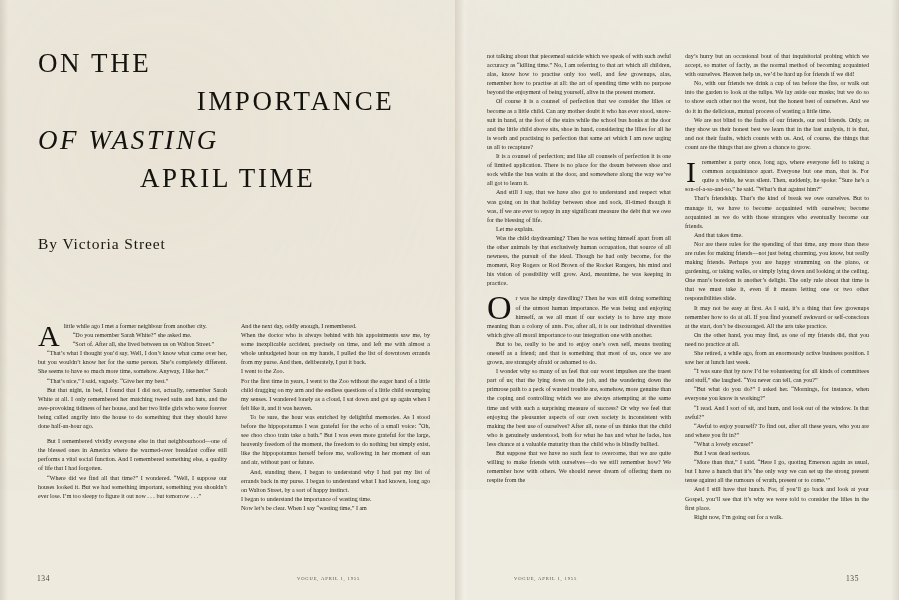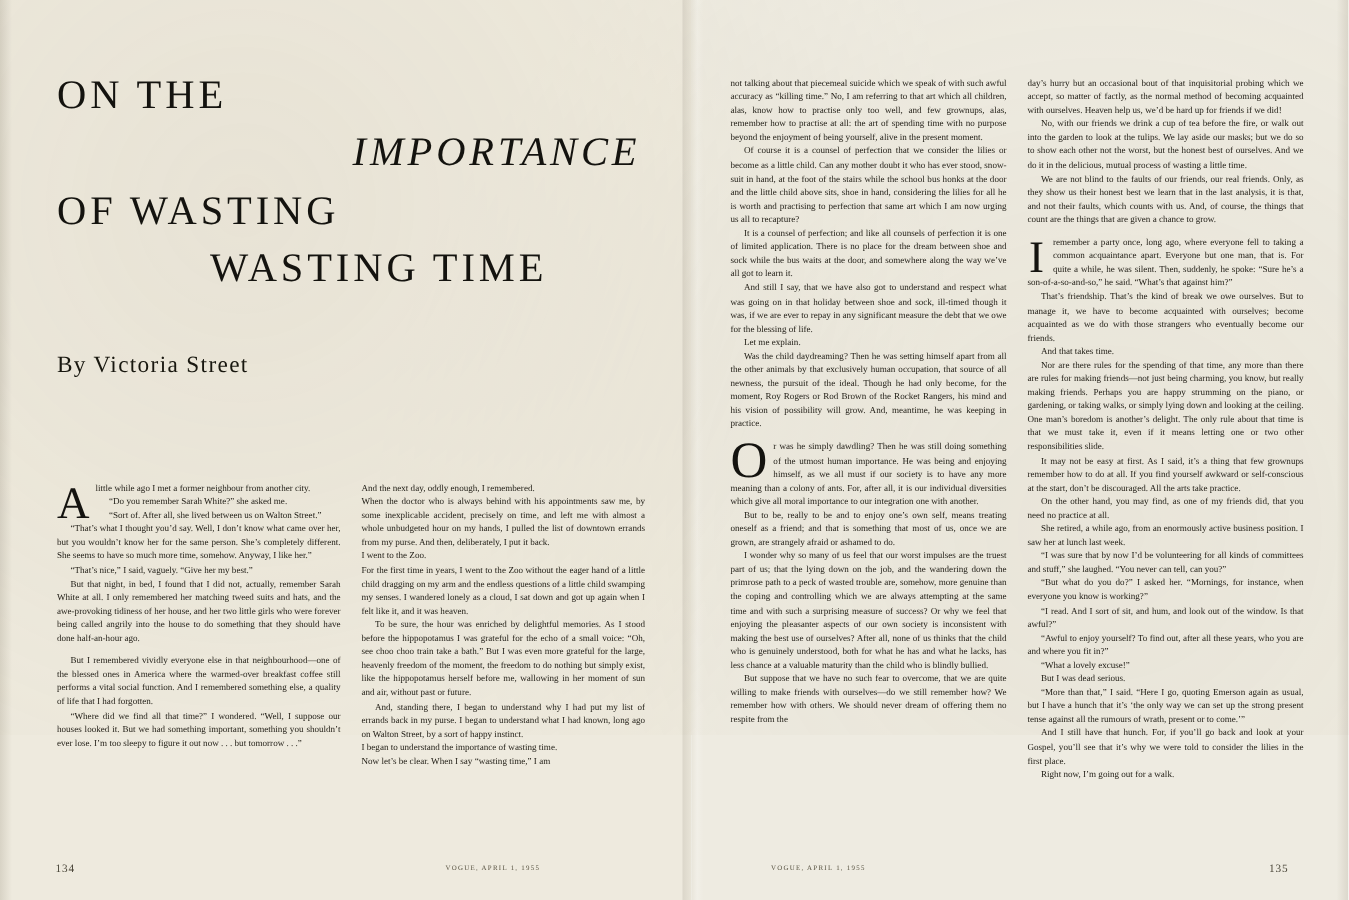--- a/index.html
+++ b/index.html
@@ -76,22 +76,22 @@
   }
   .headline-line {
     font-family: "Liberation Serif", "DejaVu Serif", serif;
     font-size: 27px;
     letter-spacing: 2.6px;
     color: #14130f;
     line-height: 1.42;
     white-space: nowrap;
   }
   .hl-1 { text-align: left;  padding-left: 2px; }
-  .hl-2 { text-align: right;  padding-left: 128px; font-style: italic; }
-  .hl-3 { text-align: left;  padding-left: 2px; }
+  .hl-2 { text-align: center;  padding-left: 128px; }
+  .hl-3 { text-align: left;  padding-left: 2px; font-style: italic; }
   .hl-4 { text-align: left;  padding-left: 104px; }
 
   .byline {
     margin: 38px 0 0 38px;
     font-size: 15.5px;
     letter-spacing: 0.9px;
     color: #18170f;
   }
 
   
@@ -190,21 +190,21 @@
 <body>
 
 <div class="spread">
 
   <div class="page page-left">
 
     <div class="headline">
       <div class="headline-line hl-1">ON  THE</div>
       <div class="headline-line hl-2">IMPORTANCE</div>
       <div class="headline-line hl-3">OF  WASTING</div>
-      <div class="headline-line hl-4">WASTING  TIME</div>
+      <div class="headline-line hl-4">APRIL  TIME</div>
     </div>
 
     <div class="byline">By Victoria Street</div>
 
     <div class="cols-left">
 
       <div class="col">
         <p class="dropcap-wrap noindent"><span class="dropcap">A</span><span>little while ago I met a former neighbour from another city.</span></p>
         <p>“Do you remember Sarah White?” she asked me.</p>
         <p>“Sort of. After all, she lived between us on Walton Street.”</p>

